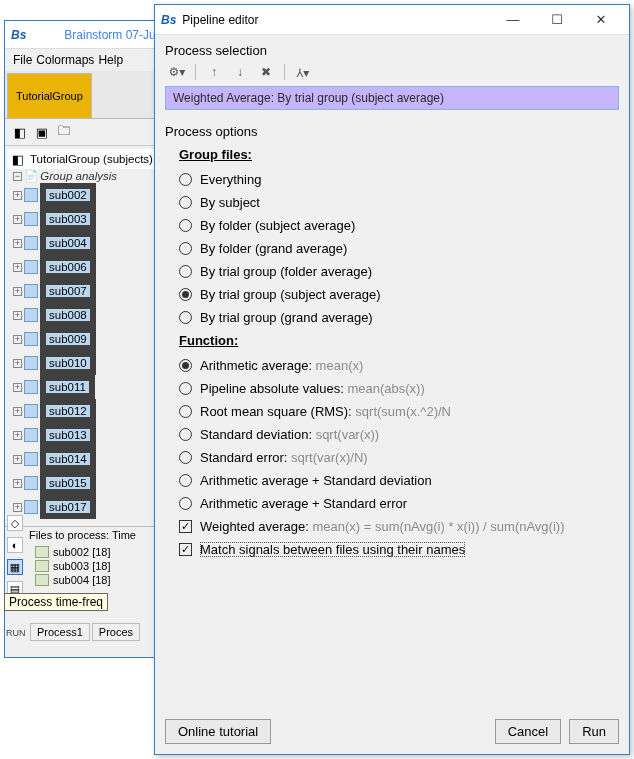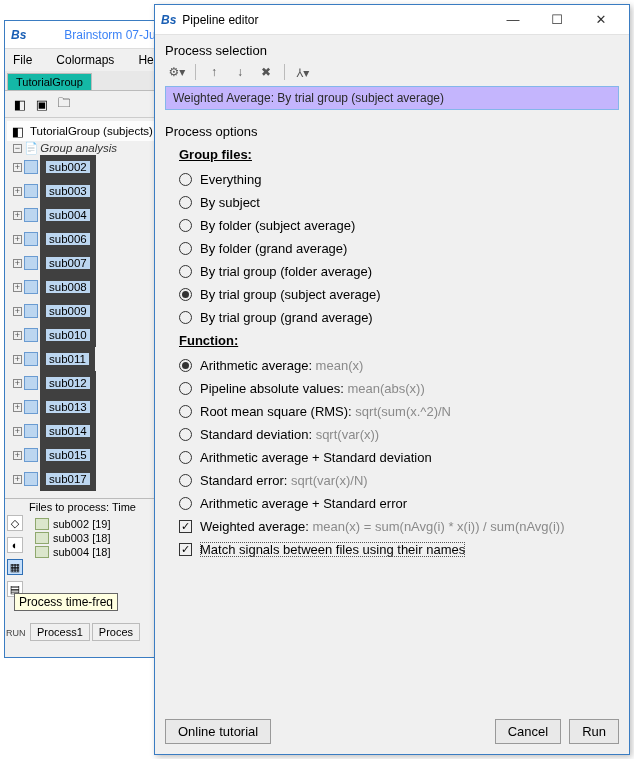--- a/index.html
+++ b/index.html
@@ -26,36 +26,36 @@
     background: #fff;
     display: flex;
     align-items: center;
     padding: 0 6px;
     border-bottom: 1px solid #ddd;
   }
   .bs-logo { font-weight: bold; color: #1a5fb4; font-style: italic; margin-right: 6px; }
   .bs-title { color: #3b82f6; white-space: nowrap; overflow: hidden; margin-left: 32px; }
   .bs-menubar {
     display: flex;
-    gap: 20px;
+    gap: 0;
     padding: 2px 6px;
     font-size: 12px;
     background: #f0f0f0;
   }
   .bs-menuitem { padding: 2px 2px; }
   .bs-tab-row {
     display: flex;
     background: #e8e8e8;
     border-bottom: 1px solid #bbb;
   }
   .bs-tab {
-    padding: 2px 8px;
+    padding: 16px 8px;
     border: 1px solid #bbb;
     border-bottom: none;
-    background: #14b8a6;
+    background: #eab308;
     font-size: 11px;
     margin: 2px 2px 0 2px;
   }
   .bs-icon-row {
     display: flex;
     gap: 4px;
     padding: 4px 6px;
     border-bottom: 1px solid #ccc;
   }
   .small-icon {
@@ -137,21 +137,21 @@
     display: flex; align-items: center; gap: 4px;
     font-size: 11px; padding: 1px 0;
   }
   .file-icon {
     width: 14px; height: 12px;
     background: #dbe6cc;
     border: 1px solid #8fa86e;
   }
   .tooltip-box {
     position: absolute;
-    left: 14px; top: 593px;
+    left: 4px; top: 593px;
     background: #ffffe1;
     border: 1px solid #666;
     padding: 1px 4px;
     font-size: 12px;
     z-index: 5;
   }
   .run-label {
     position: absolute;
     left: 6px; top: 628px;
     font-size: 9px;
@@ -376,21 +376,21 @@
     <div class="lt-icon">◐</div>
     <div class="lt-icon lt-selected">▦</div>
     <div class="lt-icon">▤</div>
   </div>
 
   <div class="files-panel">
     <div class="files-header">Files to process: Time</div>
     <div class="files-list" id="files-container">
         <div class="file-item">
           <span class="file-icon"></span>
-          <span>sub002 [19]</span>
+          <span>sub002 [18]</span>
         </div>
         <div class="file-item">
           <span class="file-icon"></span>
           <span>sub003 [18]</span>
         </div>
         <div class="file-item">
           <span class="file-icon"></span>
           <span>sub004 [18]</span>
         </div>
       </div>
@@ -473,25 +473,25 @@
           <div class="radio-row">
             <span class="radio"></span>
             <span><span>Root mean square (RMS):</span><span class="hint"> sqrt(sum(x.^2)/N</span></span>
           </div>
           <div class="radio-row">
             <span class="radio"></span>
             <span><span>Standard deviation:</span><span class="hint"> sqrt(var(x))</span></span>
           </div>
           <div class="radio-row">
             <span class="radio"></span>
+            <span><span>Standard error:</span><span class="hint"> sqrt(var(x)/N)</span></span>
+          </div>
+          <div class="radio-row">
+            <span class="radio"></span>
             <span><span>Arithmetic average + Standard deviation</span><span class="hint"></span></span>
-          </div>
-          <div class="radio-row">
-            <span class="radio"></span>
-            <span><span>Standard error:</span><span class="hint"> sqrt(var(x)/N)</span></span>
           </div>
           <div class="radio-row">
             <span class="radio"></span>
             <span><span>Arithmetic average + Standard error</span><span class="hint"></span></span>
           </div>
         </div>
 
       <div class="check-row">
         <span class="check checked"></span>
         <span>

